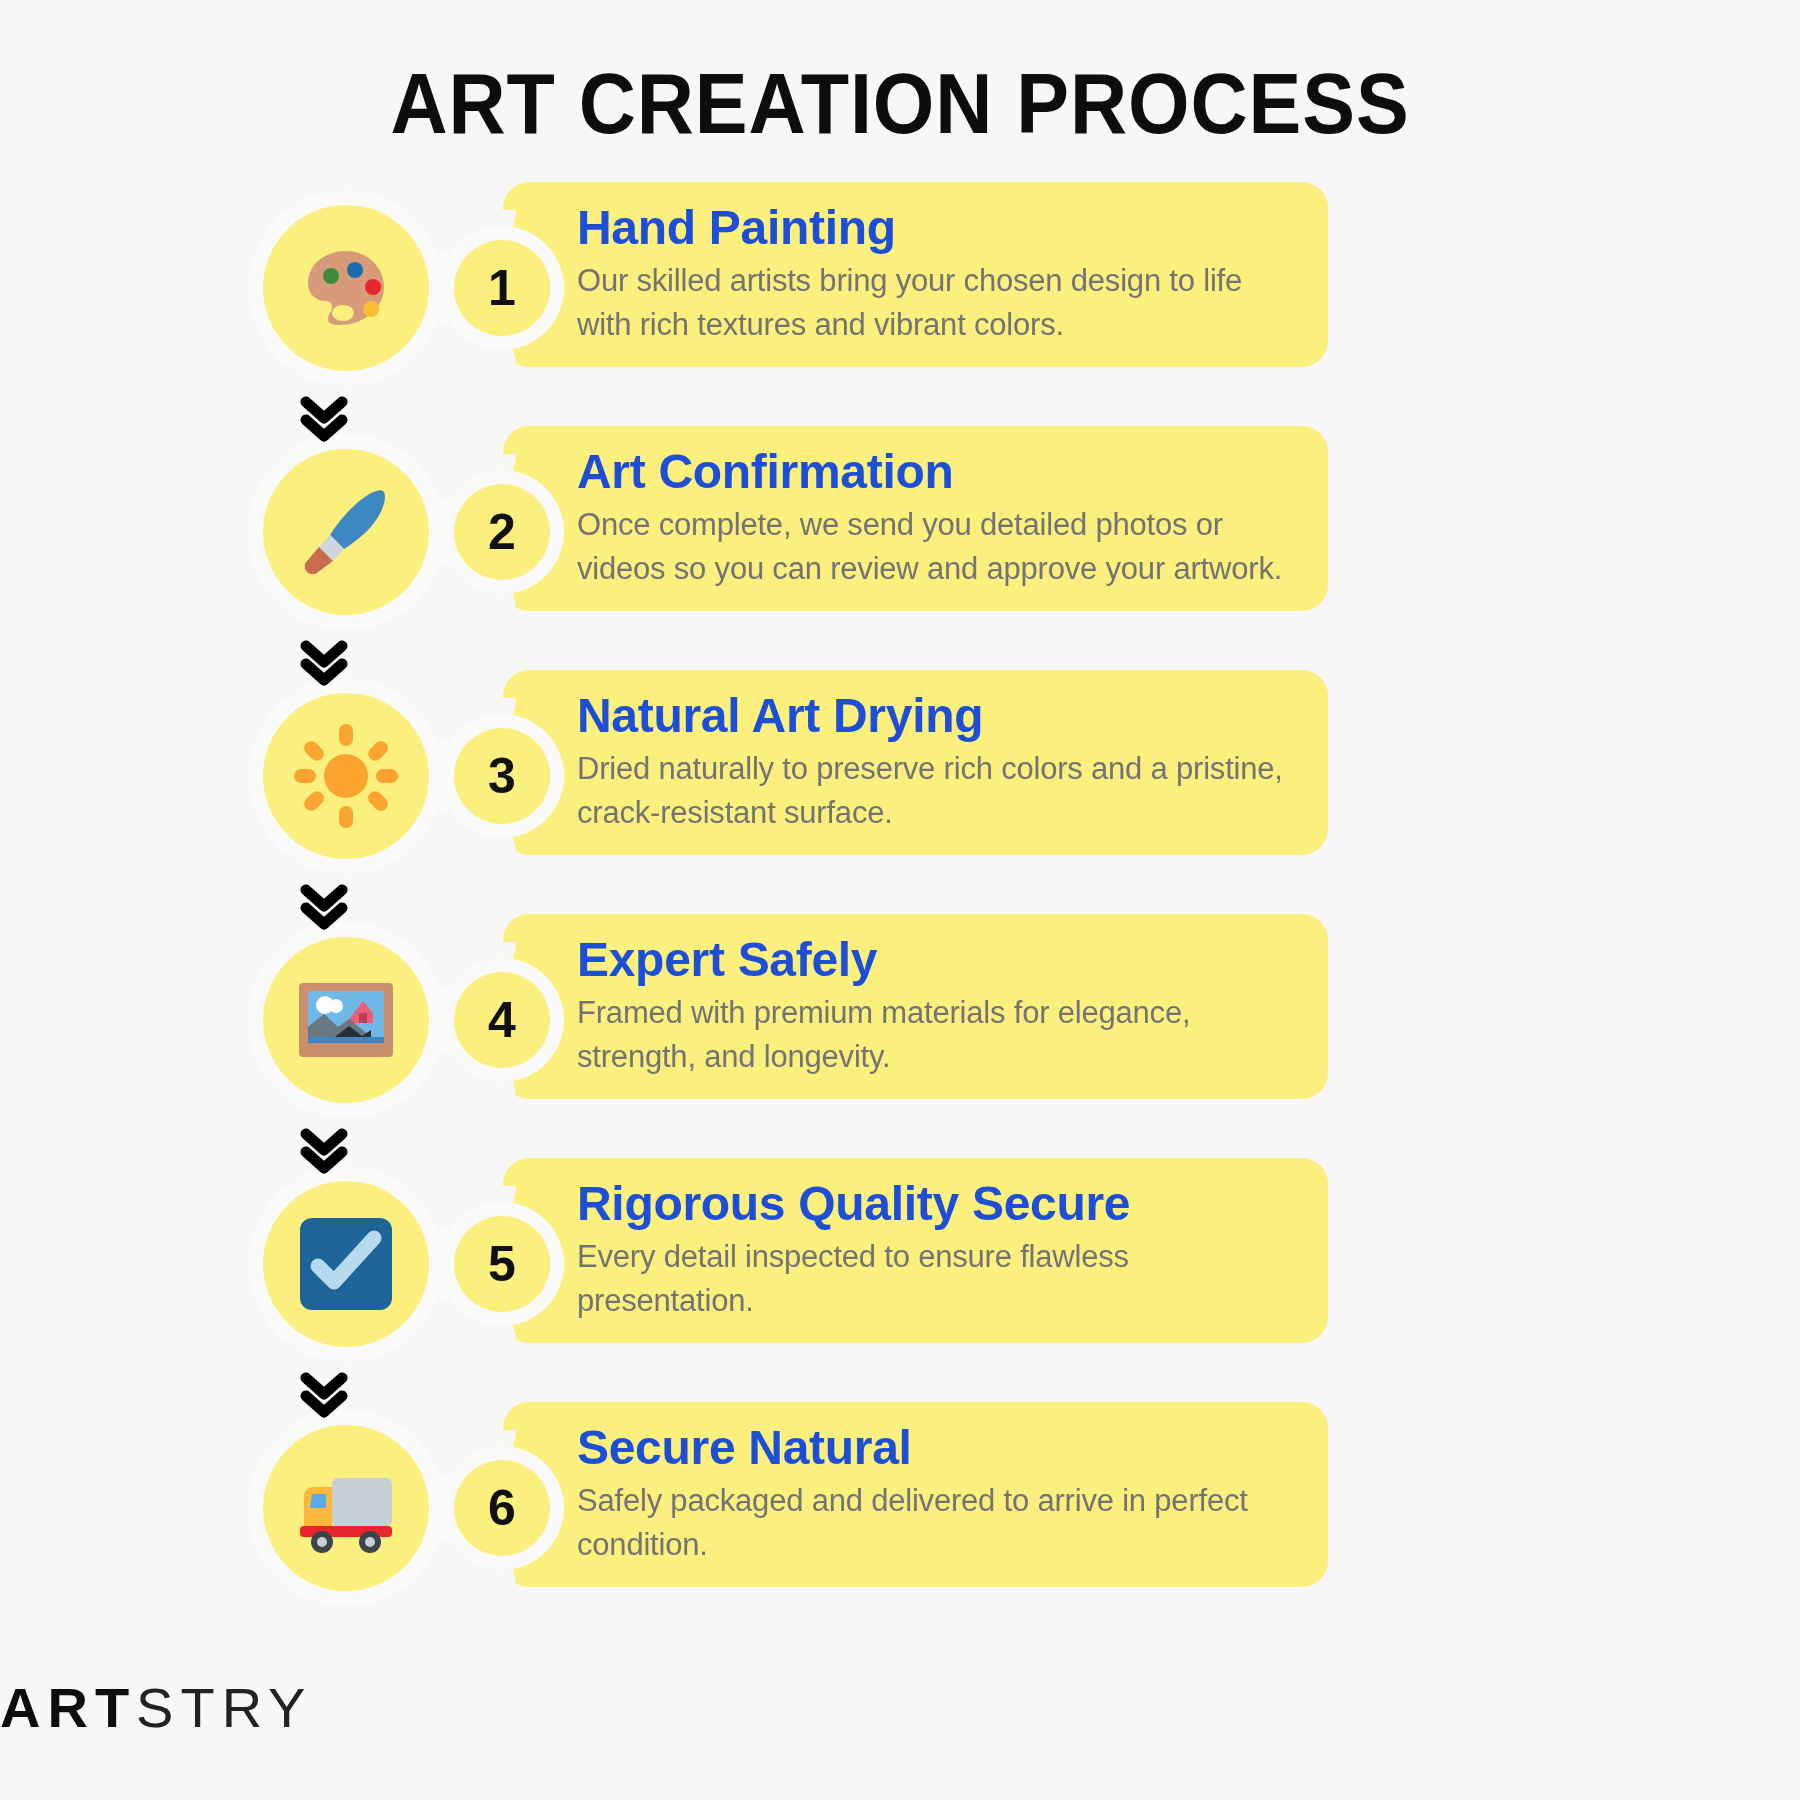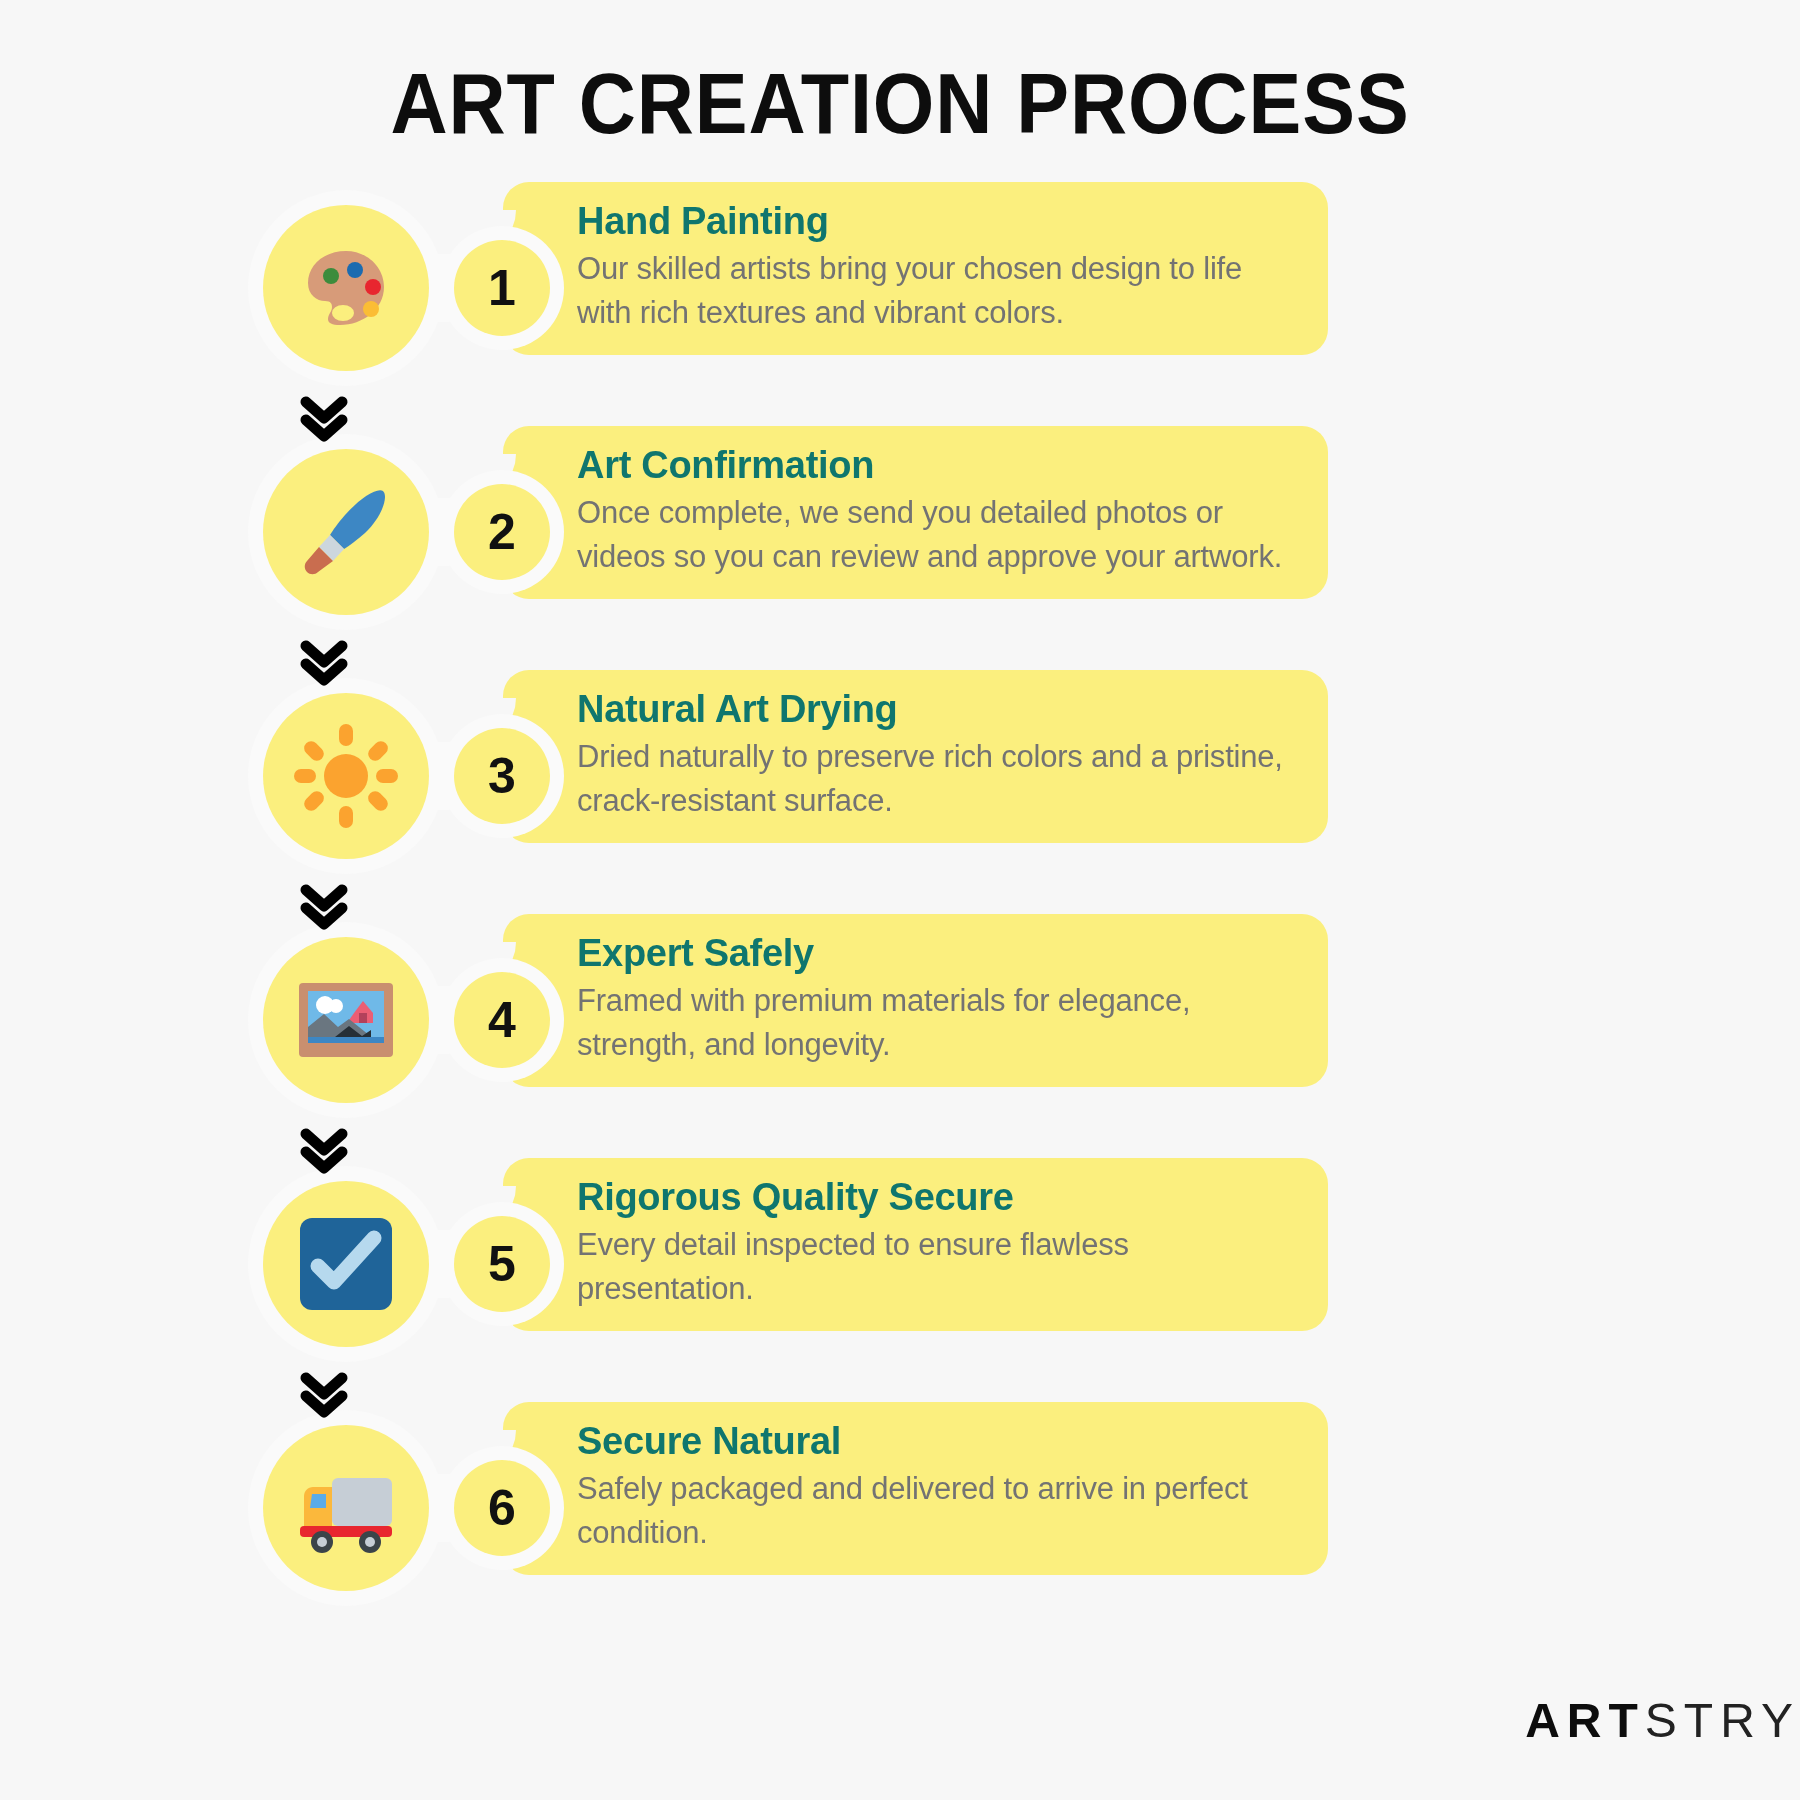--- a/index.html
+++ b/index.html
@@ -116,23 +116,23 @@
     left:503px;
     top:0;
     width:825px;
     min-height:170px;
     background:#fbef7e;
     border-radius:26px;
     padding:18px 34px 20px 74px;
     z-index:2;
   }
   .card-title {
-    font-size:38px;
+    font-size:48px;
     font-weight:bold;
-    color:#0f766e;
+    color:#1d4ed8;
     letter-spacing:-0.3px;
     margin-bottom:4px;
   }
   .card-desc {
     font-size:31px;
     line-height:1.42;
     color:#737373;
     letter-spacing:-0.2px;
   }
 
@@ -142,23 +142,23 @@
     left:296px;
     width:56px;
     height:54px;
     z-index:6;
   }
 
   
   .footer {
     position:absolute;
     left:0; right:0;
-    bottom:52px;
-    text-align:right;
-    font-size:48px;
+    bottom:60px;
+    text-align:left;
+    font-size:56px;
     letter-spacing:7px;
   }
   .footer .b { font-weight:bold; color:#0d0d0d; }
   .footer .l { font-weight:300; color:#222; }
 </style>
 </head>
 <body>
 
 <div class="title">ART CREATION PROCESS</div>
 

